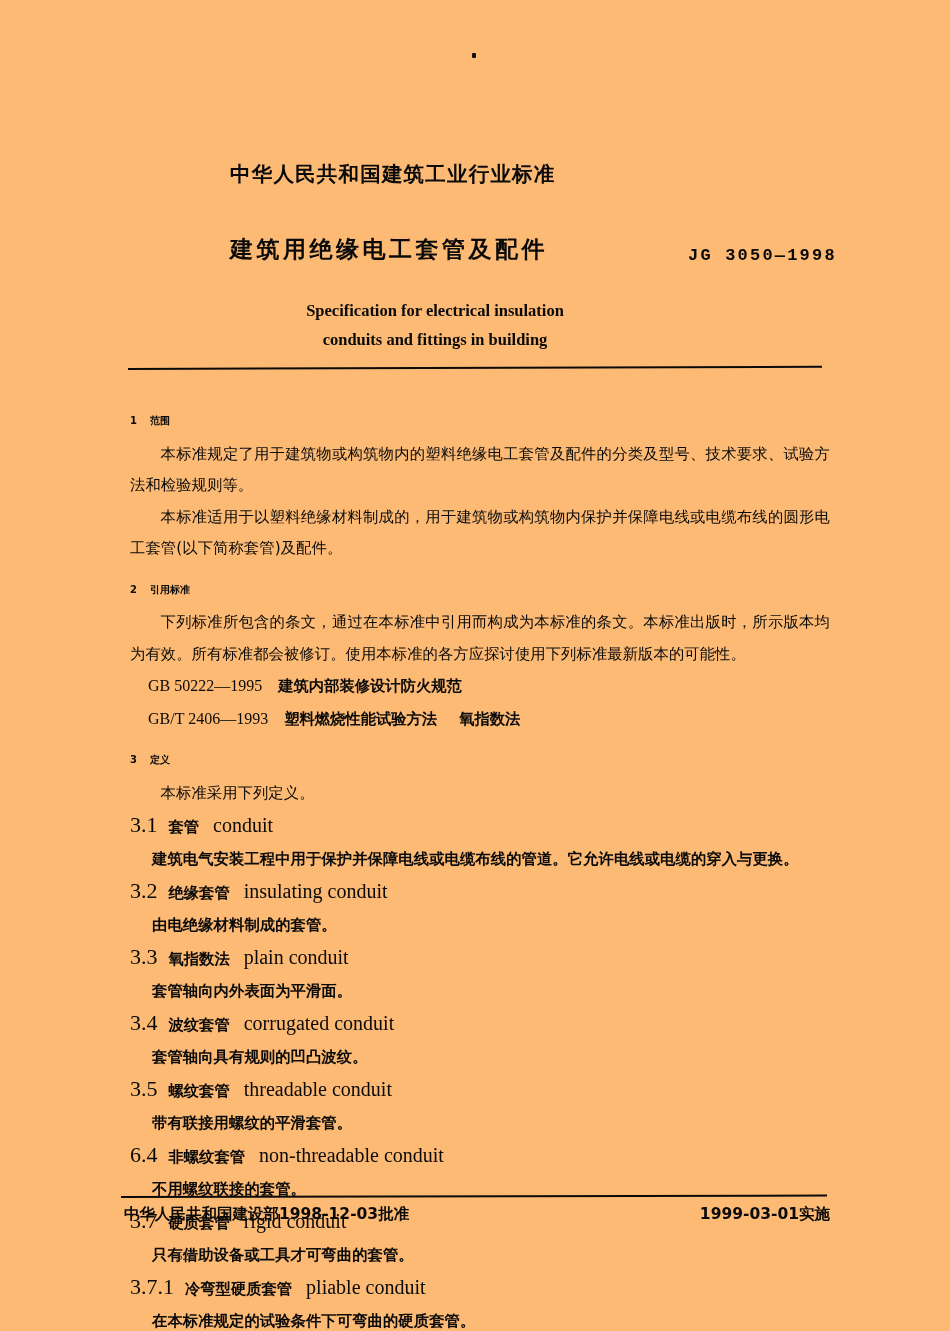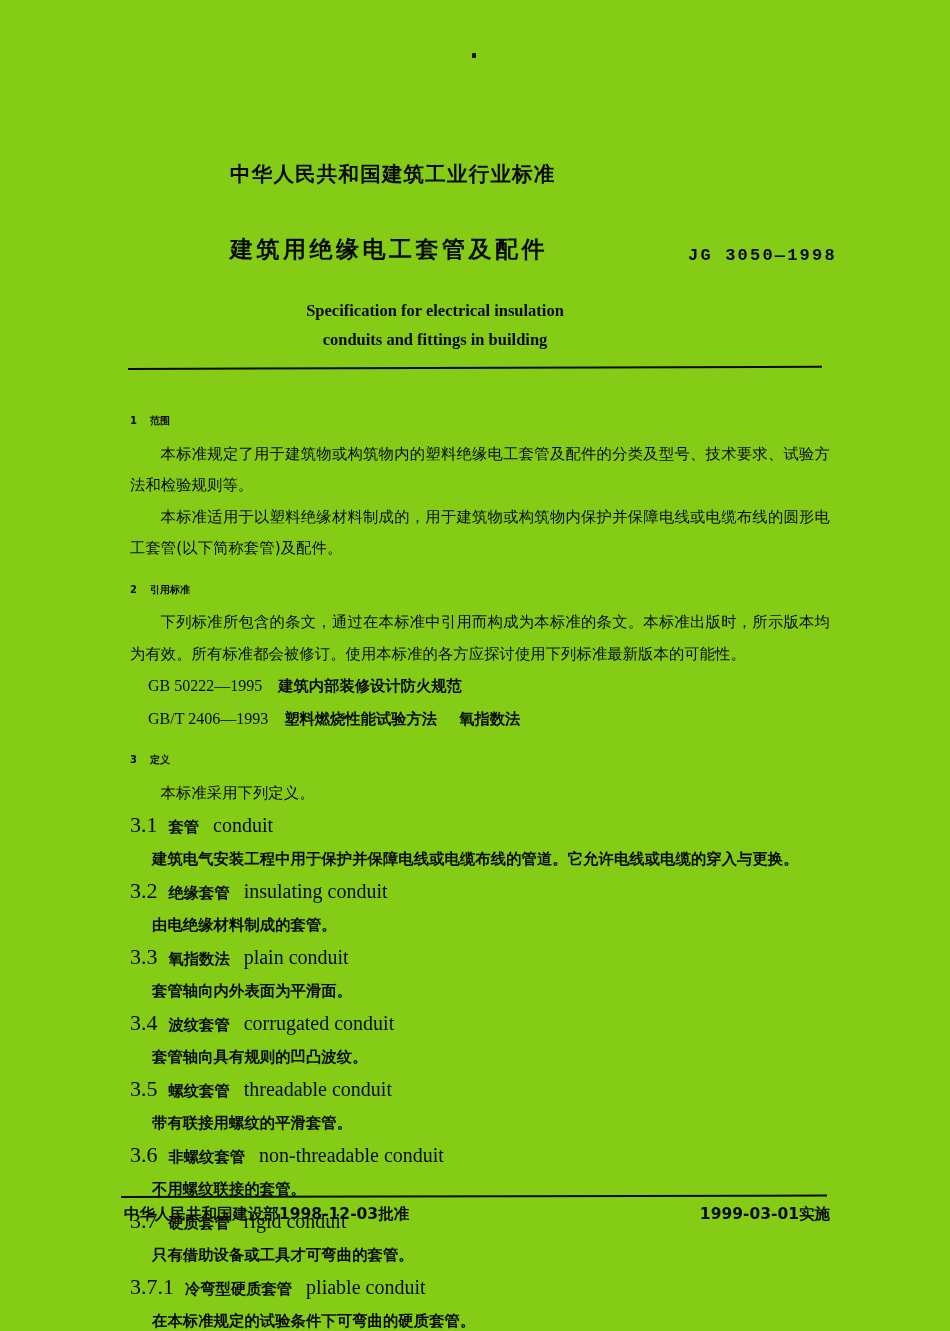--- a/index.html
+++ b/index.html
@@ -4,21 +4,21 @@
 <style>
   html, body {
     margin: 0;
     padding: 0;
     background: #ffffff;
   }
   .page {
     position: relative;
     width: 950px;
     height: 1331px;
-    background: #84cc16;
+    background: #fdba74;
     overflow: hidden;
     font-family: "Liberation Serif", "DejaVu Serif", serif;
     color: #0a0a0a;
   }
 
   
   .scan-dot {
     position: absolute;
     left: 472px;
     top: 53px;
@@ -254,21 +254,21 @@
       <span class="dnum">3.4</span><span class="dcn">波纹套管</span><span class="den">corrugated conduit</span>
     </div>
     <div class="def-body">套管轴向具有规则的凹凸波纹。</div>
 
     <div class="def-term">
       <span class="dnum">3.5</span><span class="dcn">螺纹套管</span><span class="den">threadable conduit</span>
     </div>
     <div class="def-body">带有联接用螺纹的平滑套管。</div>
 
     <div class="def-term">
-      <span class="dnum">3.6</span><span class="dcn">非螺纹套管</span><span class="den">non-threadable conduit</span>
+      <span class="dnum">6.4</span><span class="dcn">非螺纹套管</span><span class="den">non-threadable conduit</span>
     </div>
     <div class="def-body">不用螺纹联接的套管。</div>
 
     <div class="def-term">
       <span class="dnum">3.7</span><span class="dcn">硬质套管</span><span class="den">rigid conduit</span>
     </div>
     <div class="def-body">只有借助设备或工具才可弯曲的套管。</div>
 
     <div class="def-term">
       <span class="dnum">3.7.1</span><span class="dcn">冷弯型硬质套管</span><span class="den">pliable conduit</span>

